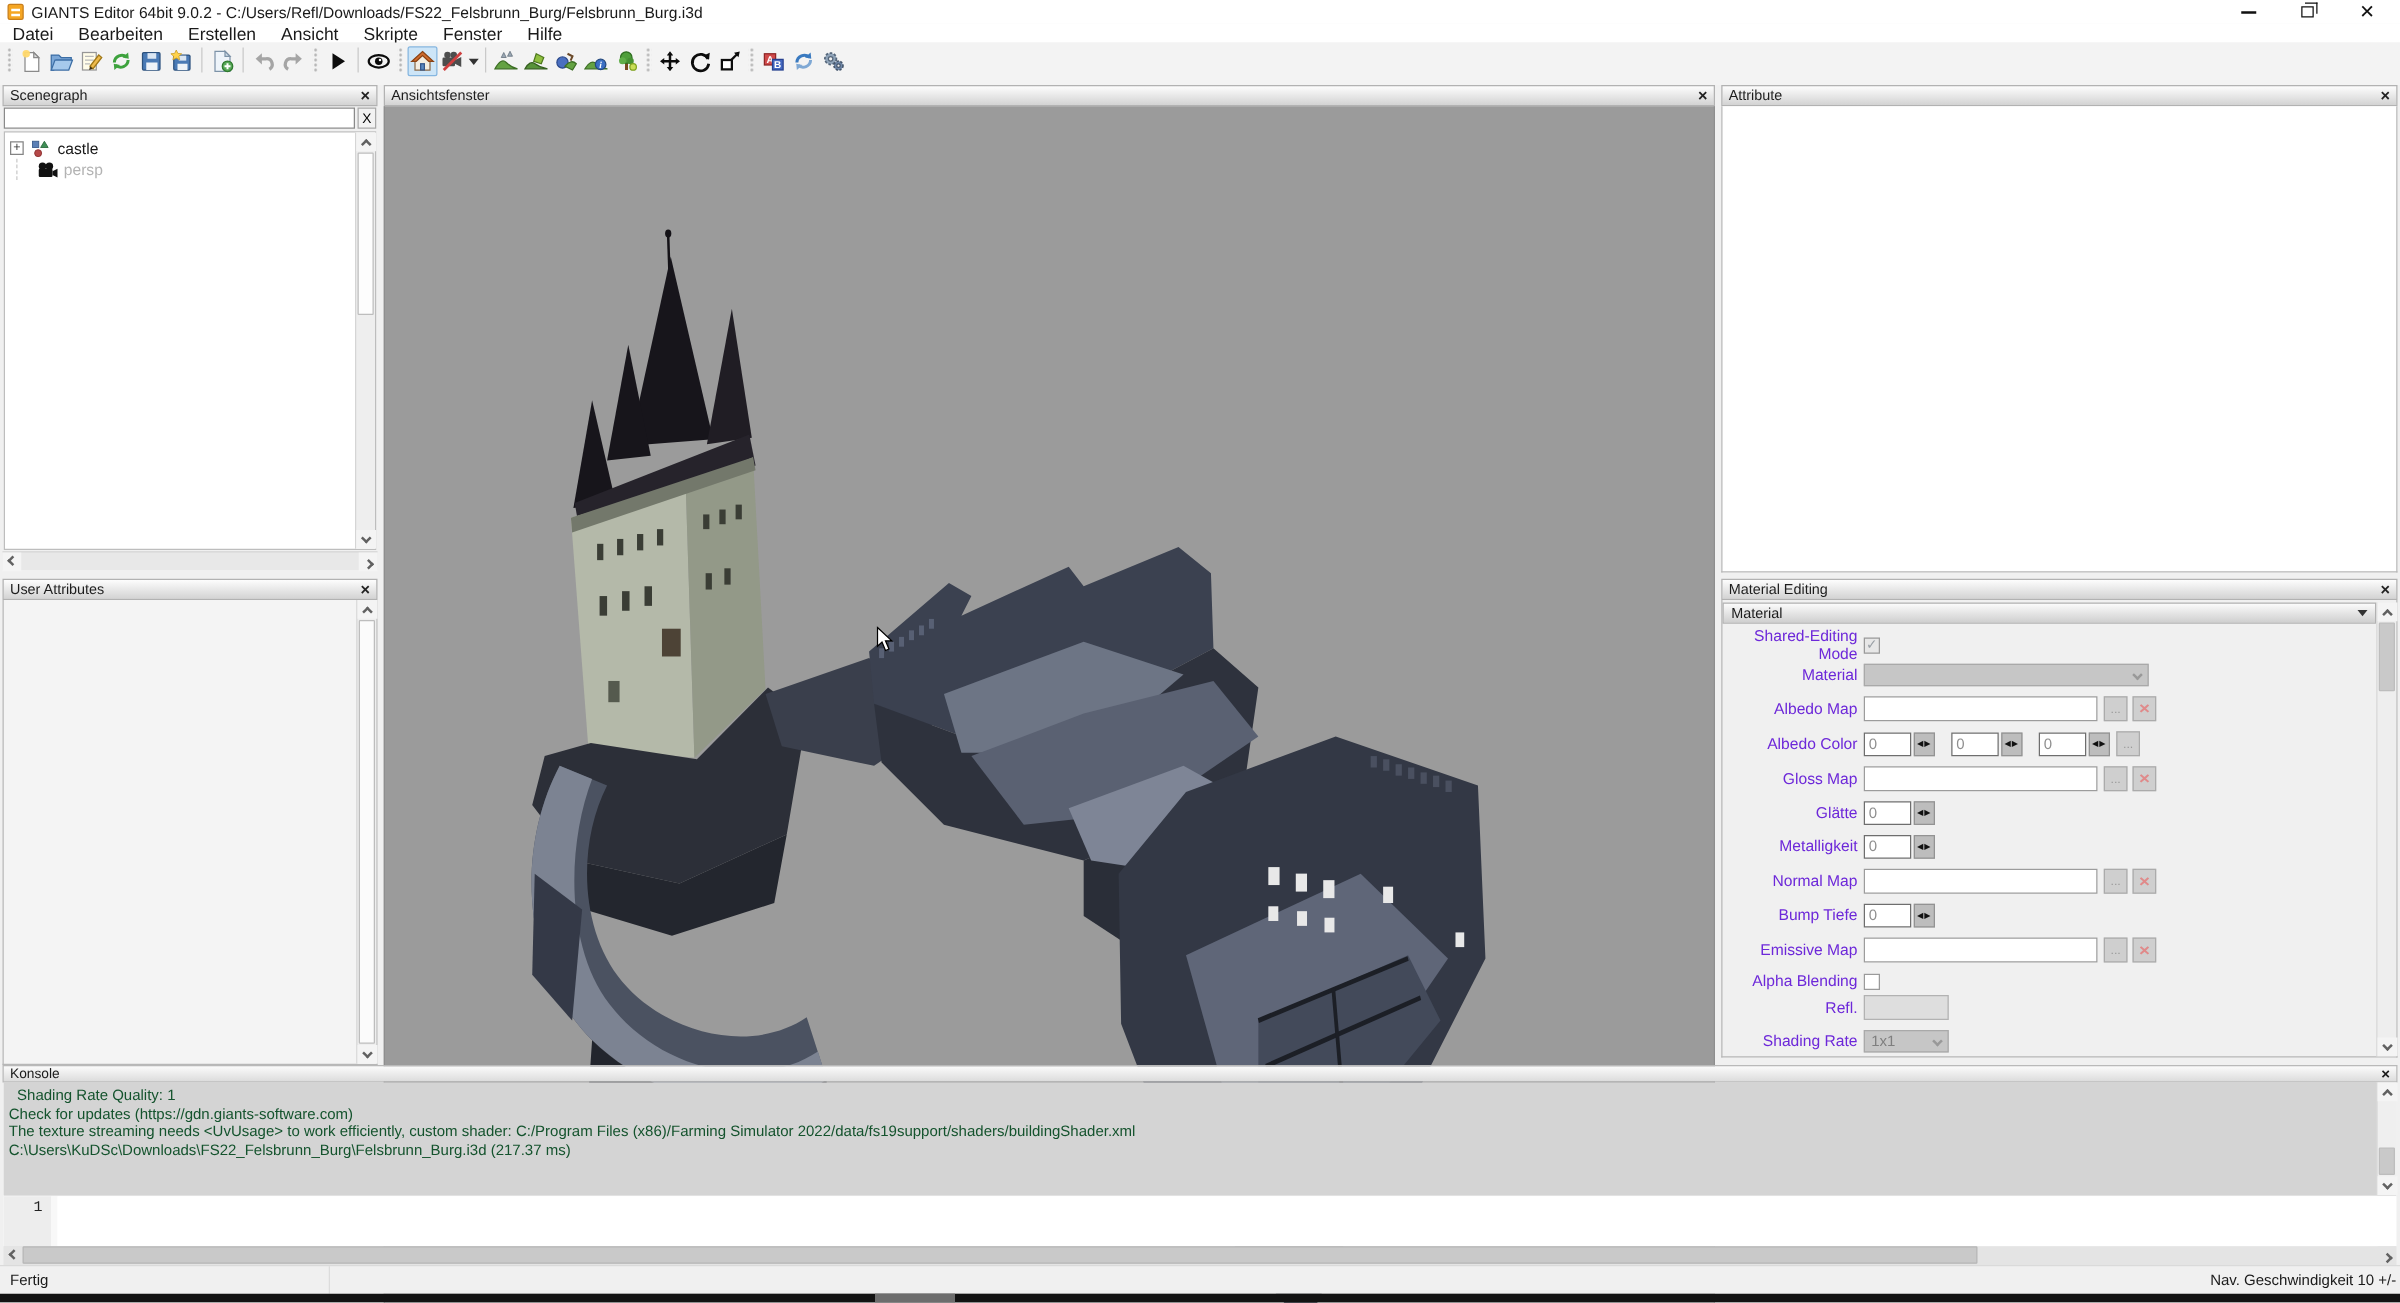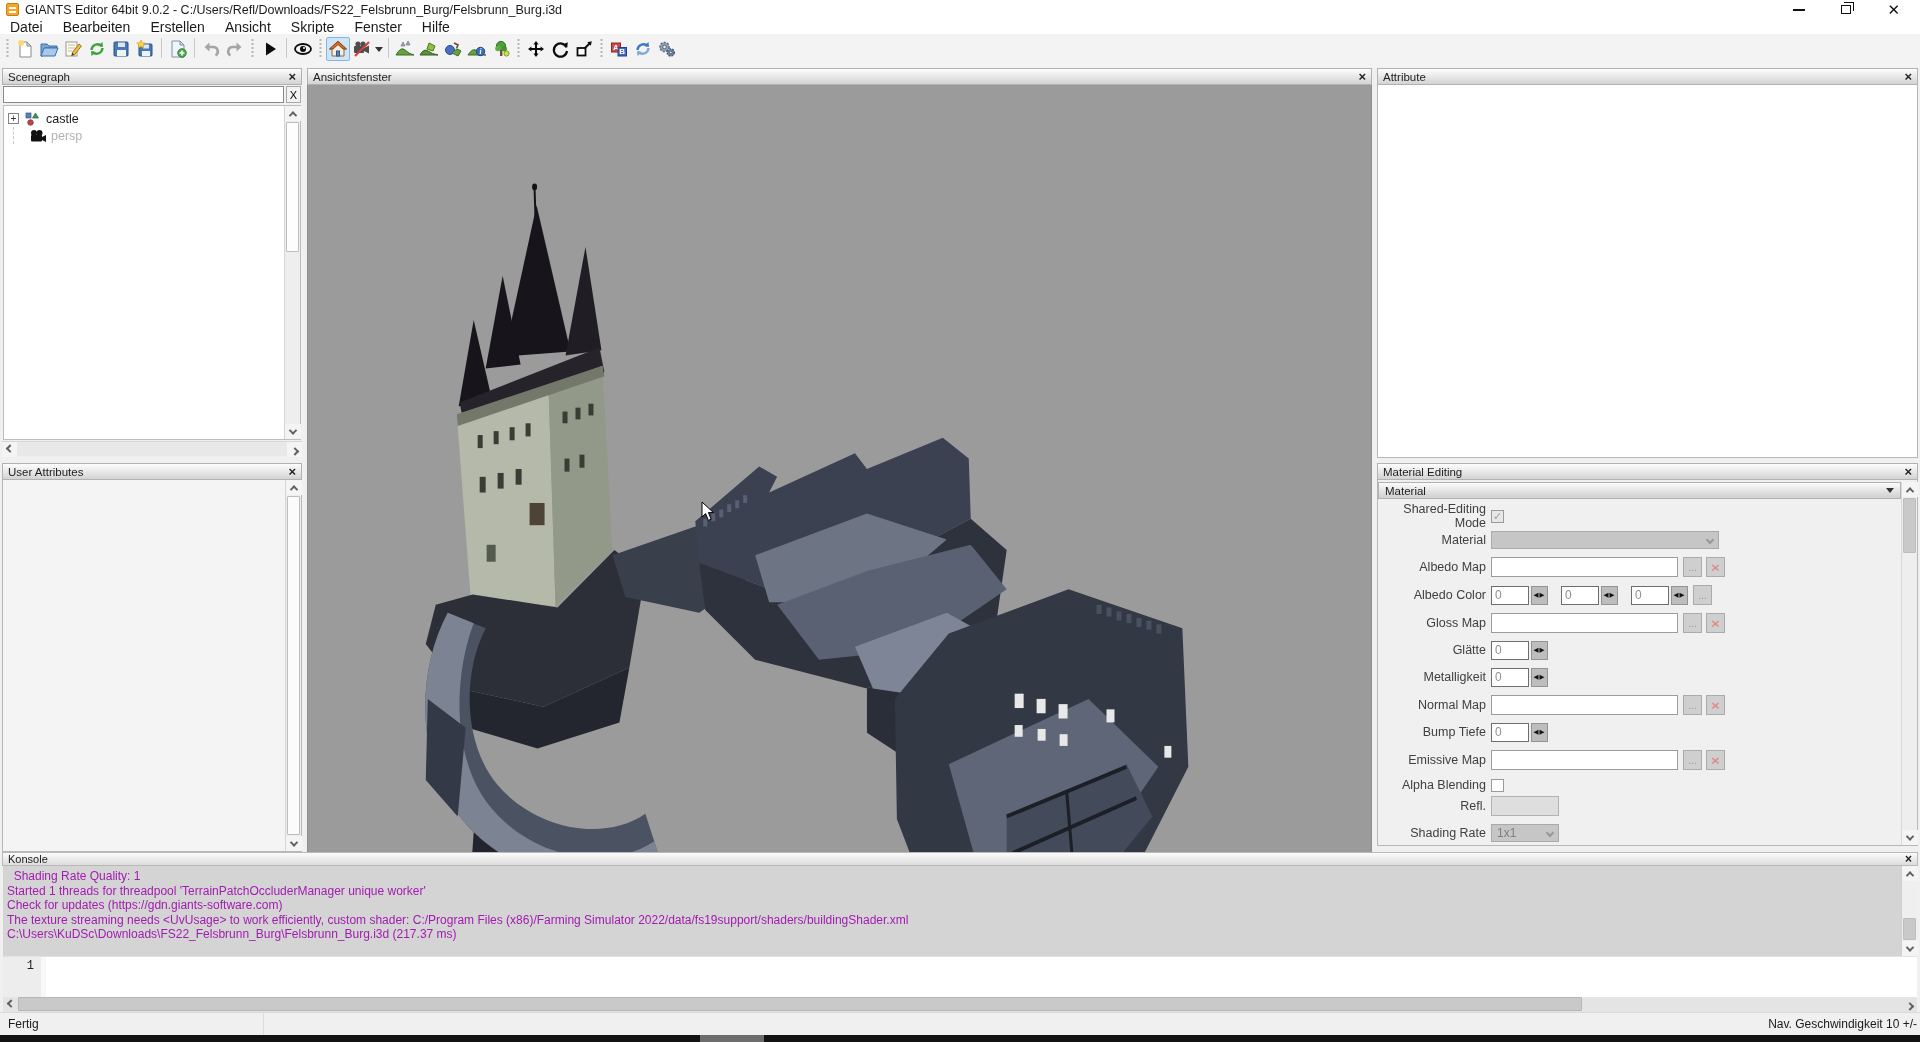--- a/index.html
+++ b/index.html
@@ -82,42 +82,42 @@
 
   
   #material { left:1377px; top:463px; width:541px; height:383px; }
   #material .pbody { background:#f0f0f0; }
   #mat-section { position:absolute; left:1px; right:17px; top:19px; height:17px;
                  background:linear-gradient(#fbfbfb,#cfcfcf); border:1px solid #b2b2b2;
                  display:flex; align-items:center; padding:0 6px; font-size:11.5px; }
   #mat-section .tri-down { margin-left:auto; }
   #mat-scroll { position:absolute; right:1px; top:19px; bottom:1px; width:16px; background:#eee; border-left:1px solid #d8d8d8; }
   .mrow { position:absolute; left:0; height:22px; display:flex; align-items:center; width:520px; }
-  .mlabel { width:114px; text-align:right; font-size:12.5px; padding-right:5px; flex:0 0 auto; color:#404040; }
+  .mlabel { width:114px; text-align:right; font-size:12.5px; padding-right:5px; flex:0 0 auto; color:#6d28d9; }
   .mapinput { width:187px; height:20px; border:1px solid #9c9c9c; background:#fff; padding:0 3px; font-size:12px; }
   .numinput { width:38px; height:19px; border:1px solid #6e6e6e; background:#fff; color:#8f8f8f; font-size:12px; padding:0 3px; }
   .spin { width:17px; height:19px; margin-left:2px; background:#bdbdbd; border:1px solid #939393;
           display:flex; align-items:center; justify-content:center; font-size:6.5px; color:#111; letter-spacing:1px; }
   .dots { width:19px; height:20px; margin-left:5px; background:#cfcfcf; border:1px solid #ababab; color:#9a9a9a; font-size:10px; line-height:1; display:flex; align-items:flex-end; justify-content:center; padding-bottom:3px; }
   .xbtn { width:19px; height:20px; margin-left:4px; background:#cfcfcf; border:1px solid #ababab; display:flex; align-items:center; justify-content:center; }
   .redx { color:#e08a8a; font-size:15px; font-weight:bold; line-height:1; transform:scaleY(.9); }
   .mcheck { width:13px; height:13px; border:1px solid #9a9a9a; background:#e7e7e7; display:flex; align-items:center; justify-content:center; }
   .mcheck .tick { color:#9aa0a6; font-size:11px; line-height:1; }
   .mcheck.empty { background:#fff; }
   .ddown { height:18px; background:#c6c6c6; border:1px solid #a9a9a9; display:flex; align-items:center; padding:0 5px; font-size:12px; color:#7f7f7f; }
   .ddown .chev { margin-left:auto; width:6px; height:6px; border-left:2px solid #999; border-top:2px solid #999; transform:rotate(225deg); }
   .gap8 { margin-left:13px; }
 
   
   #konsole { left:2px; top:852px; width:1916px; height:160px; }
   #kon-hdr { height:14px; background:linear-gradient(#fbfbfb,#dcdcdc); border:1px solid #b9b9b9;
              display:flex; align-items:center; padding:0 5px; font-size:11px; }
   #kon-hdr .x { margin-left:auto; font-size:12px; font-weight:bold; }
   #kon-log { position:absolute; left:1px; right:17px; top:14px; height:90px; background:#d4d4d4; padding:3px 4px; overflow:hidden; }
-  #kon-log .line { font-size:12px; line-height:14.5px; white-space:pre; color:#a21caf; }
+  #kon-log .line { font-size:12px; line-height:14.5px; white-space:pre; color:#14532d; }
   #kon-vsb { position:absolute; right:1px; top:14px; height:90px; width:16px; background:#efefef; border-left:1px solid #cfcfcf; }
   #kon-edit { position:absolute; left:1px; right:1px; top:104px; height:41px; background:#fff; border-top:1px solid #e2e2e2; display:flex; }
   #kon-gutter { width:38px; background:#ededed; font-size:12px; color:#222; text-align:right; padding:2px 7px 0 0; font-family:"Liberation Mono", monospace; }
   #kon-gutter-strip { width:5px; background:#f8f8f8; }
   #kon-hsb { position:absolute; left:1px; right:1px; top:145px; height:15px; background:#e4e4e4; }
   #kon-hsb .thumb { left:15px; top:0; height:14px; width:1564px; background:#c9c9c9; border:1px solid #b5b5b5; }
 
   
   #statusbar { position:absolute; left:0; top:1012px; width:1920px; height:23px; background:#f0f0f0; border-top:1px solid #dadada;
                display:flex; align-items:center; font-size:12px; }
@@ -628,21 +628,20 @@
     </div>
   </div>
 
   <div id="konsole" class="panel">
     <div id="kon-hdr">
       <span>Konsole</span>
       <span class="x">×</span>
     </div>
     <div id="kon-log">
       <div class="line">  Shading Rate Quality: 1</div>
-      <div class="line">Started 1 threads for threadpool 'TerrainPatchOccluderManager unique worker'</div>
       <div class="line">Check for updates (https://gdn.giants-software.com)</div>
       <div class="line">The texture streaming needs &lt;UvUsage&gt; to work efficiently, custom shader: C:/Program Files (x86)/Farming Simulator 2022/data/fs19support/shaders/buildingShader.xml</div>
       <div class="line">C:\Users\KuDSc\Downloads\FS22_Felsbrunn_Burg\Felsbrunn_Burg.i3d (217.37 ms)</div>
     </div>
     <div id="kon-vsb">
       <div class="sbtn" style="top:0;">
           <span class="ch ch-up"></span>
         </div>
       <div class="thumb" style="top:52px; height:22px; left:1px; right:1px; background:#c9c9c9;"></div>
       <div class="sbtn" style="bottom:0;">

